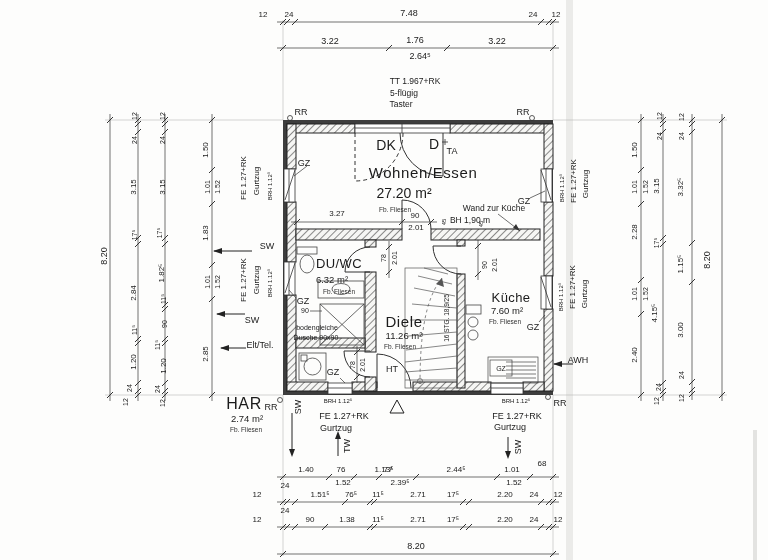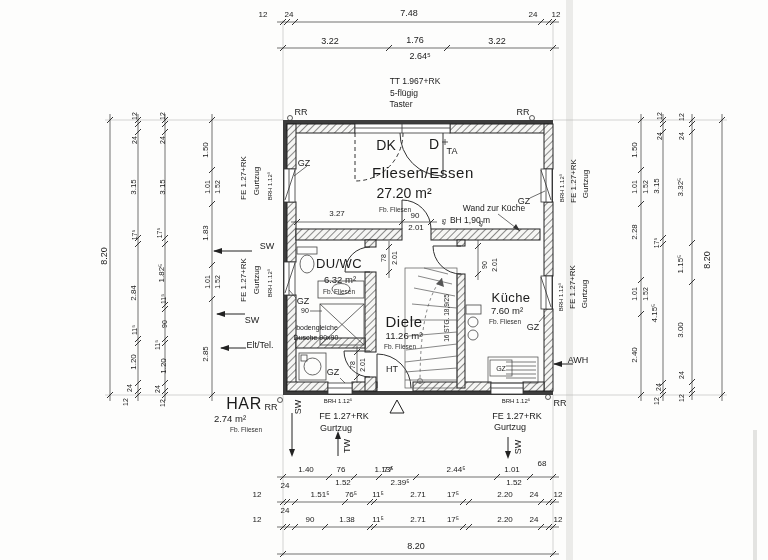--- a/index.html
+++ b/index.html
@@ -333,34 +333,34 @@
 <span class="L f9" style="left:420px;top:56px">2.64⁵</span>
 <span class="L f85" style="left:415px;top:81px">TT 1.967+RK</span>
 <span class="L f85" style="left:404px;top:93px">5-flügig</span>
 <span class="L f85" style="left:401px;top:104px">Taster</span>
 
 <span class="L f9" style="left:301px;top:112px">RR</span>
 <span class="L f9" style="left:523px;top:112px">RR</span>
 <span class="L f9" style="left:271px;top:407px">RR</span>
 <span class="L f9" style="left:560px;top:403px">RR</span>
 
-<span class="L room15" style="left:423px;top:172px">Fliesen/Essen</span>
+<span class="L room15" style="left:423px;top:172px">Wohnen/Essen</span>
 <span class="L f10" style="left:404px;top:193px">27.20 m²</span>
 <span class="L fb" style="left:395px;top:210px">Fb. Fliesen</span>
 <span class="L room13" style="left:339px;top:263px">DU/WC</span>
-<span class="L f95" style="left:340px;top:280px">6.32 m²</span>
+<span class="L f95" style="left:332px;top:280px">6.32 m²</span>
 <span class="L fb" style="left:339px;top:292px">Fb. Fliesen</span>
 <span class="L room15" style="left:404px;top:321px">Diele</span>
 <span class="L f95" style="left:404px;top:336px">11.26 m²</span>
 <span class="L fb" style="left:400px;top:347px">Fb. Fliesen</span>
 <span class="L room13" style="left:511px;top:297px">Küche</span>
 <span class="L f95" style="left:507px;top:311px">7.60 m²</span>
 <span class="L fb" style="left:505px;top:322px">Fb. Fliesen</span>
 <span class="L room14" style="left:244px;top:404px">HAR</span>
-<span class="L f95" style="left:230px;top:419px">2.74 m²</span>
+<span class="L f95" style="left:247px;top:419px">2.74 m²</span>
 <span class="L fb" style="left:246px;top:430px">Fb. Fliesen</span>
 
 <span class="L f10" style="left:386px;top:145px">DK</span>
 <span class="L f10" style="left:434px;top:144px">D</span>
 <span class="L f9" style="left:452px;top:151px">TA</span>
 <span class="L f9" style="left:304px;top:163px">GZ</span>
 <span class="L f9" style="left:524px;top:201px">GZ</span>
 <span class="L f9" style="left:303px;top:301px">GZ</span>
 <span class="L f9" style="left:333px;top:372px">GZ</span>
 <span class="L f9" style="left:533px;top:327px">GZ</span>

